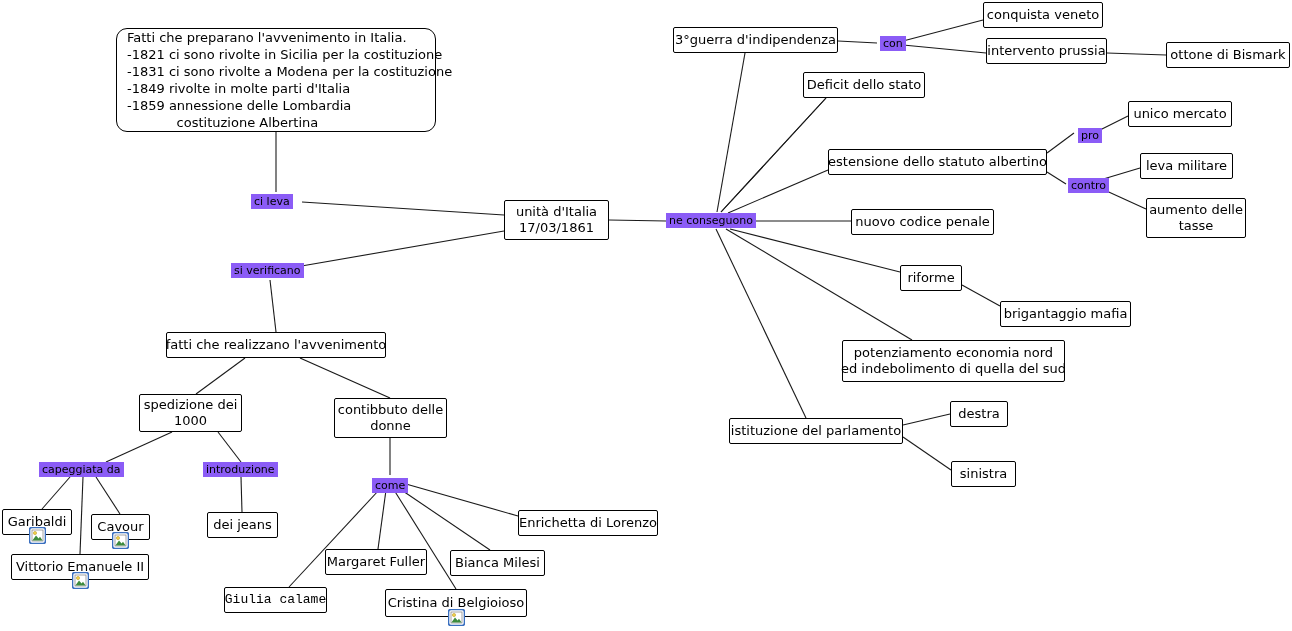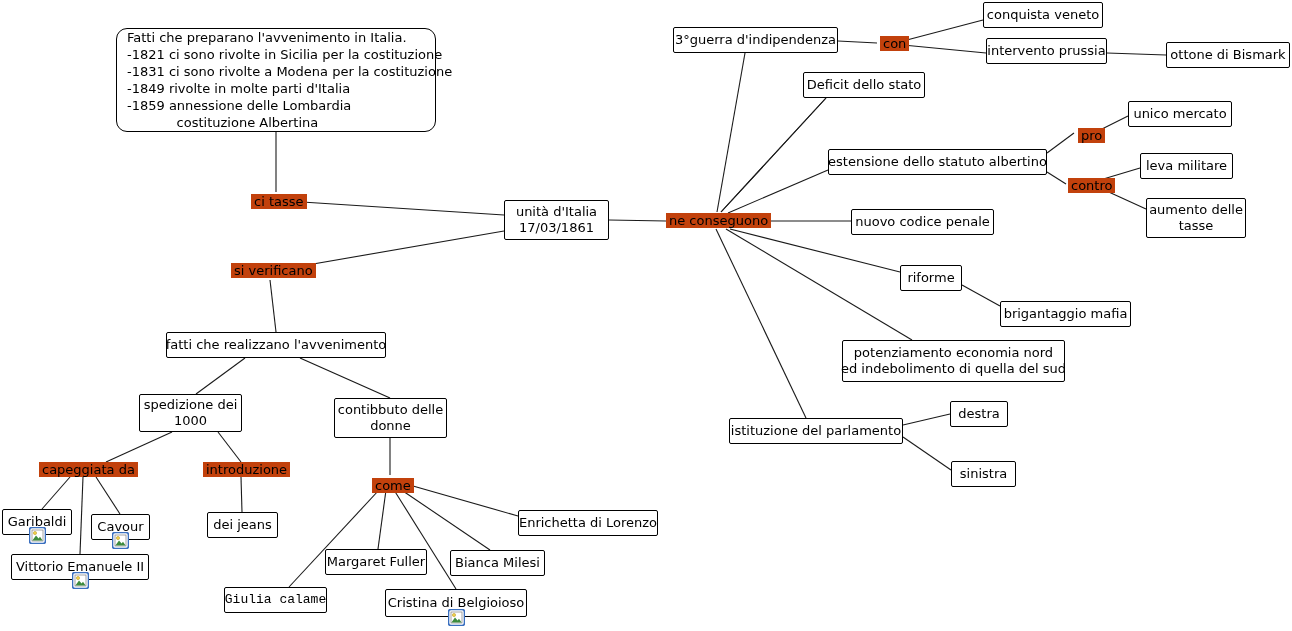--- a/index.html
+++ b/index.html
@@ -44,24 +44,24 @@
   .node.boxy {
     text-align: left;
     justify-content: flex-start;
     white-space: pre;
     padding: 7px 10px;
     line-height: 17px;
     border-radius: 11px;
   }
   .linklabel {
     position: absolute;
-    font-size: 13px;
+    font-size: 11px;
     line-height: 15px;
     color: #000000;
-    background: #c2410c;
+    background: #8b5cf6;
     white-space: pre;
     padding: 0 3px;
     z-index: 4;
     text-align: center;
   }
   .img-badge {
     position: absolute;
     width: 17px;
     height: 17px;
     z-index: 6;
@@ -179,21 +179,21 @@
     <div class="node" style="left: 1146px; top: 198px; width: 100px; height: 40px;"><span>aumento delle
 tasse</span></div>
     <div class="node" style="left: 851px; top: 209px; width: 143px; height: 26px; justify-content: center;"><span>nuovo codice penale</span></div>
     <div class="node" style="left: 900px; top: 265px; width: 62px; height: 26px;"><span>riforme</span></div>
     <div class="node" style="left: 1000px; top: 301px; width: 131px; height: 26px;"><span>brigantaggio mafia</span></div>
     <div class="node" style="left: 842px; top: 340px; width: 223px; height: 42px;"><span>potenziamento economia nord
 ed indebolimento di quella del sud</span></div>
     <div class="node" style="left: 729px; top: 418px; width: 174px; height: 26px;"><span>istituzione del parlamento</span></div>
     <div class="node" style="left: 950px; top: 401px; width: 58px; height: 26px;"><span>destra</span></div>
     <div class="node" style="left: 951px; top: 461px; width: 65px; height: 26px;"><span>sinistra</span></div>
-    <div class="linklabel" style="left: 251px; top: 194px;">ci tasse</div>
+    <div class="linklabel" style="left: 251px; top: 194px;">ci leva</div>
     <div class="linklabel" style="left: 231px; top: 263px;">si verificano</div>
     <div class="linklabel" style="left: 39px; top: 462px;">capeggiata da</div>
     <div class="linklabel" style="left: 203px; top: 462px;">introduzione</div>
     <div class="linklabel" style="left: 372px; top: 478px;">come</div>
     <div class="linklabel" style="left: 666px; top: 213px;">ne conseguono</div>
     <div class="linklabel" style="left: 880px; top: 36px;">con</div>
     <div class="linklabel" style="left: 1078px; top: 128px;">pro</div>
     <div class="linklabel" style="left: 1068px; top: 178px;">contro</div>
   </div>
 

